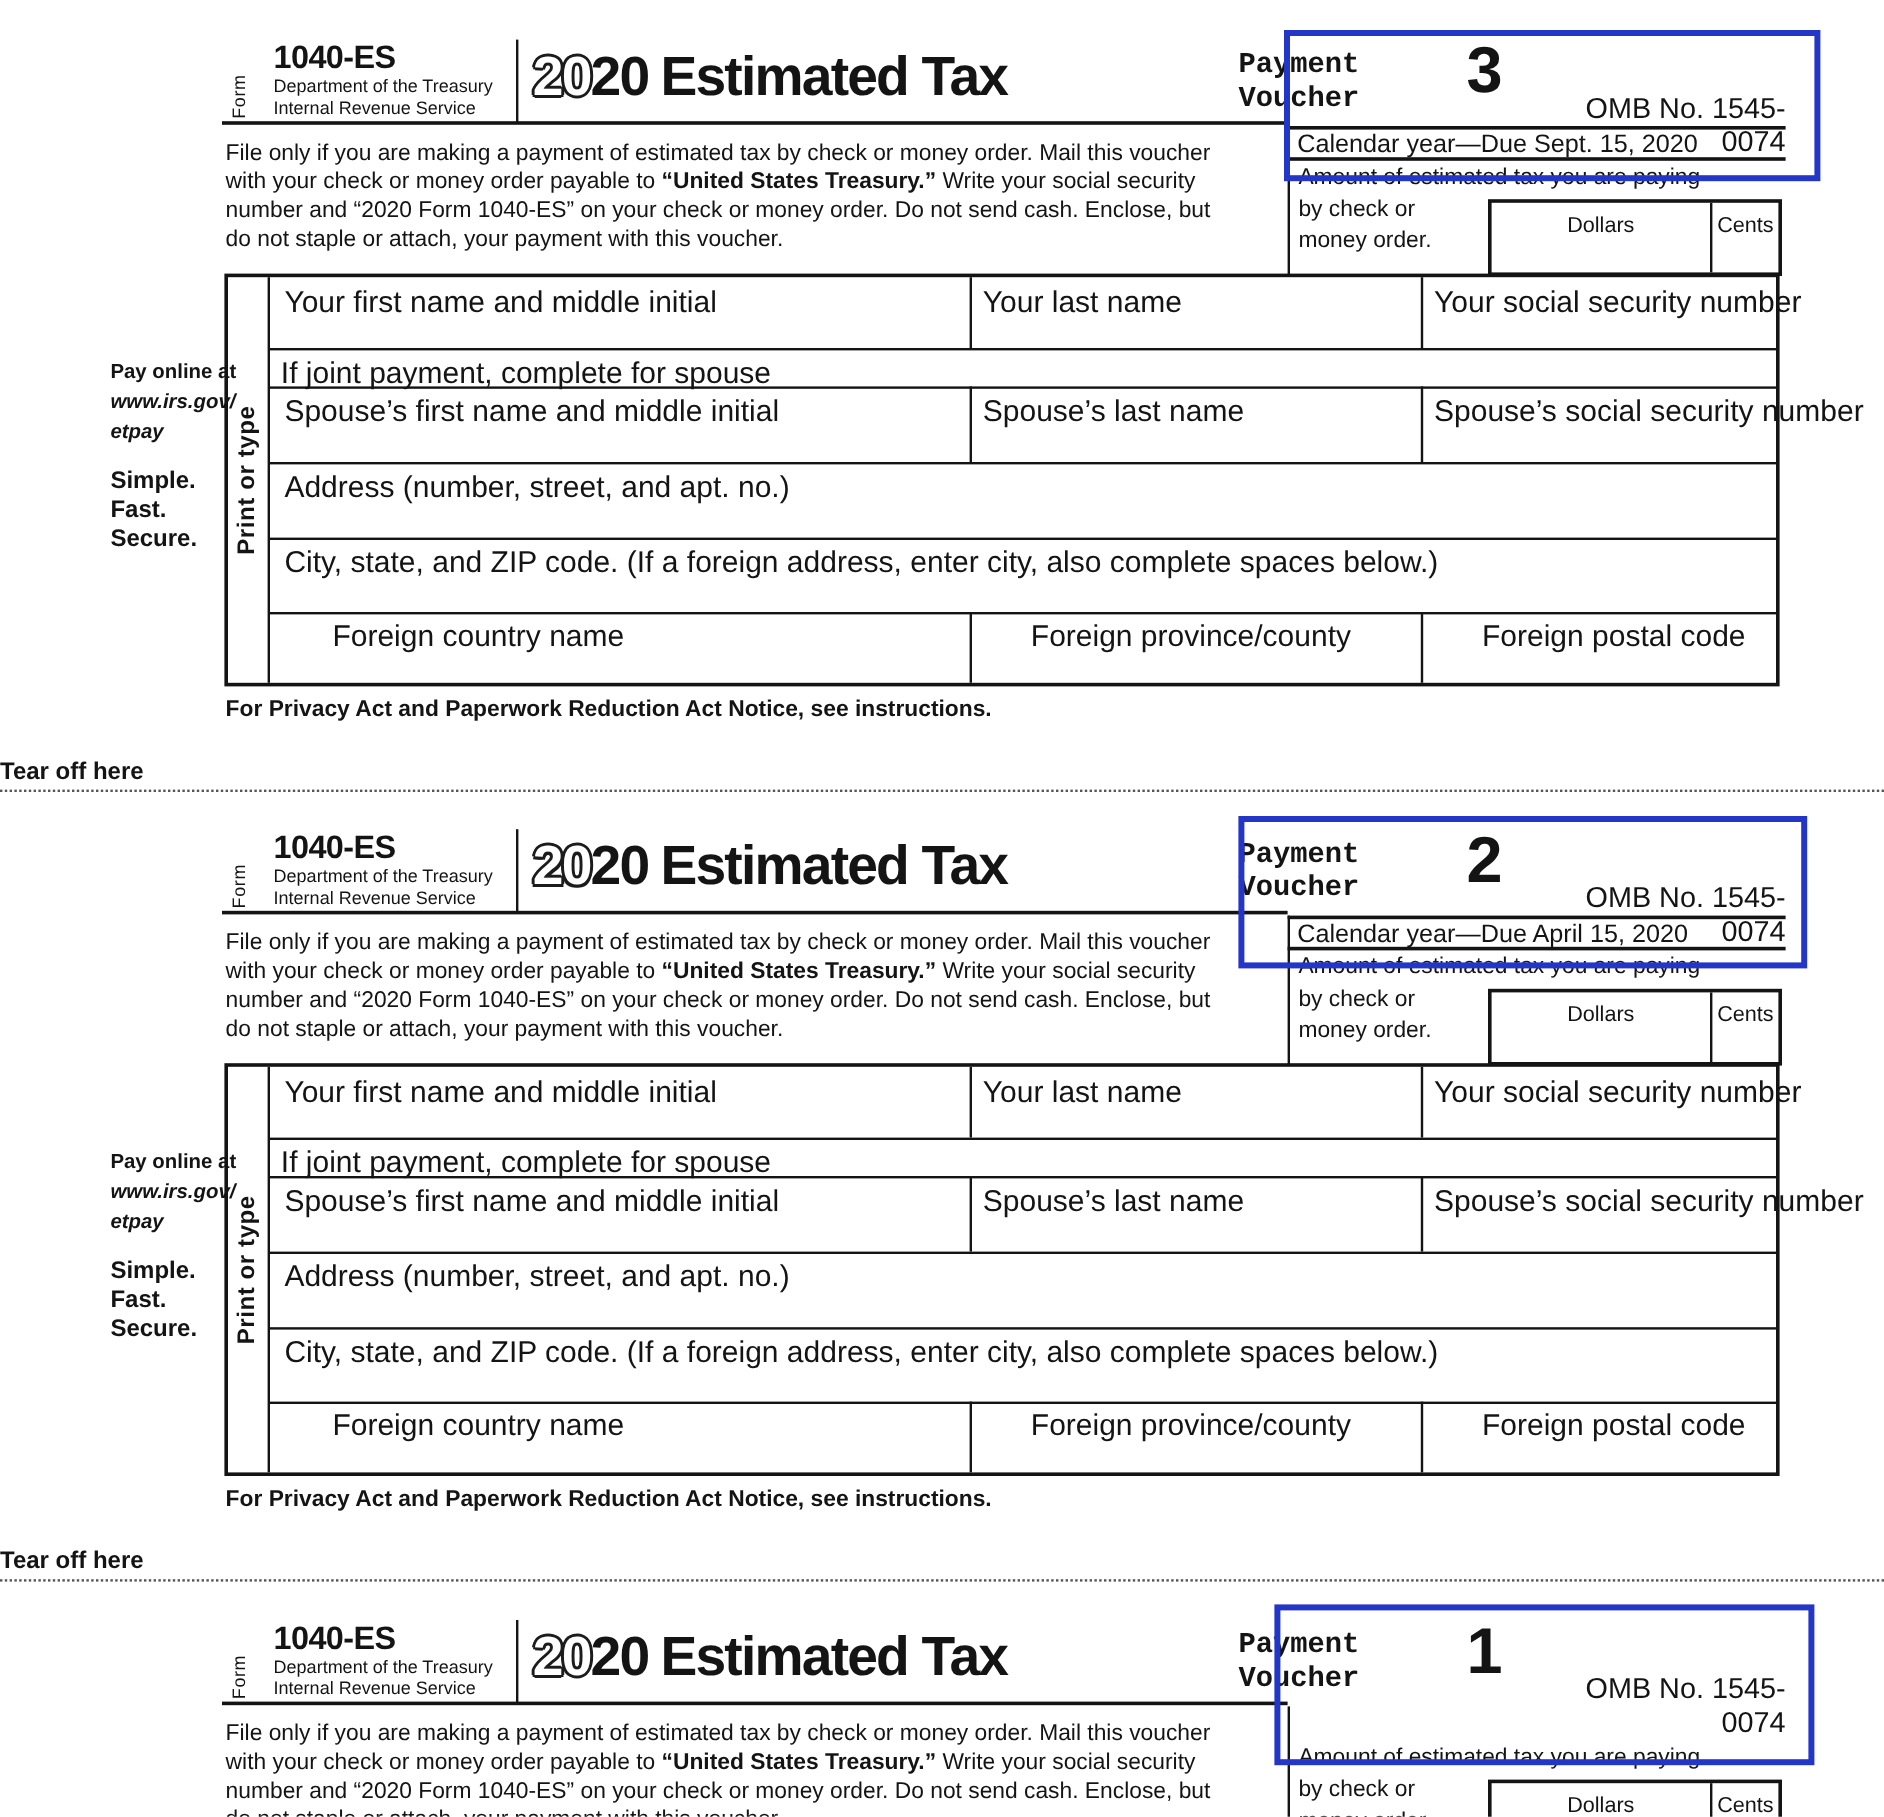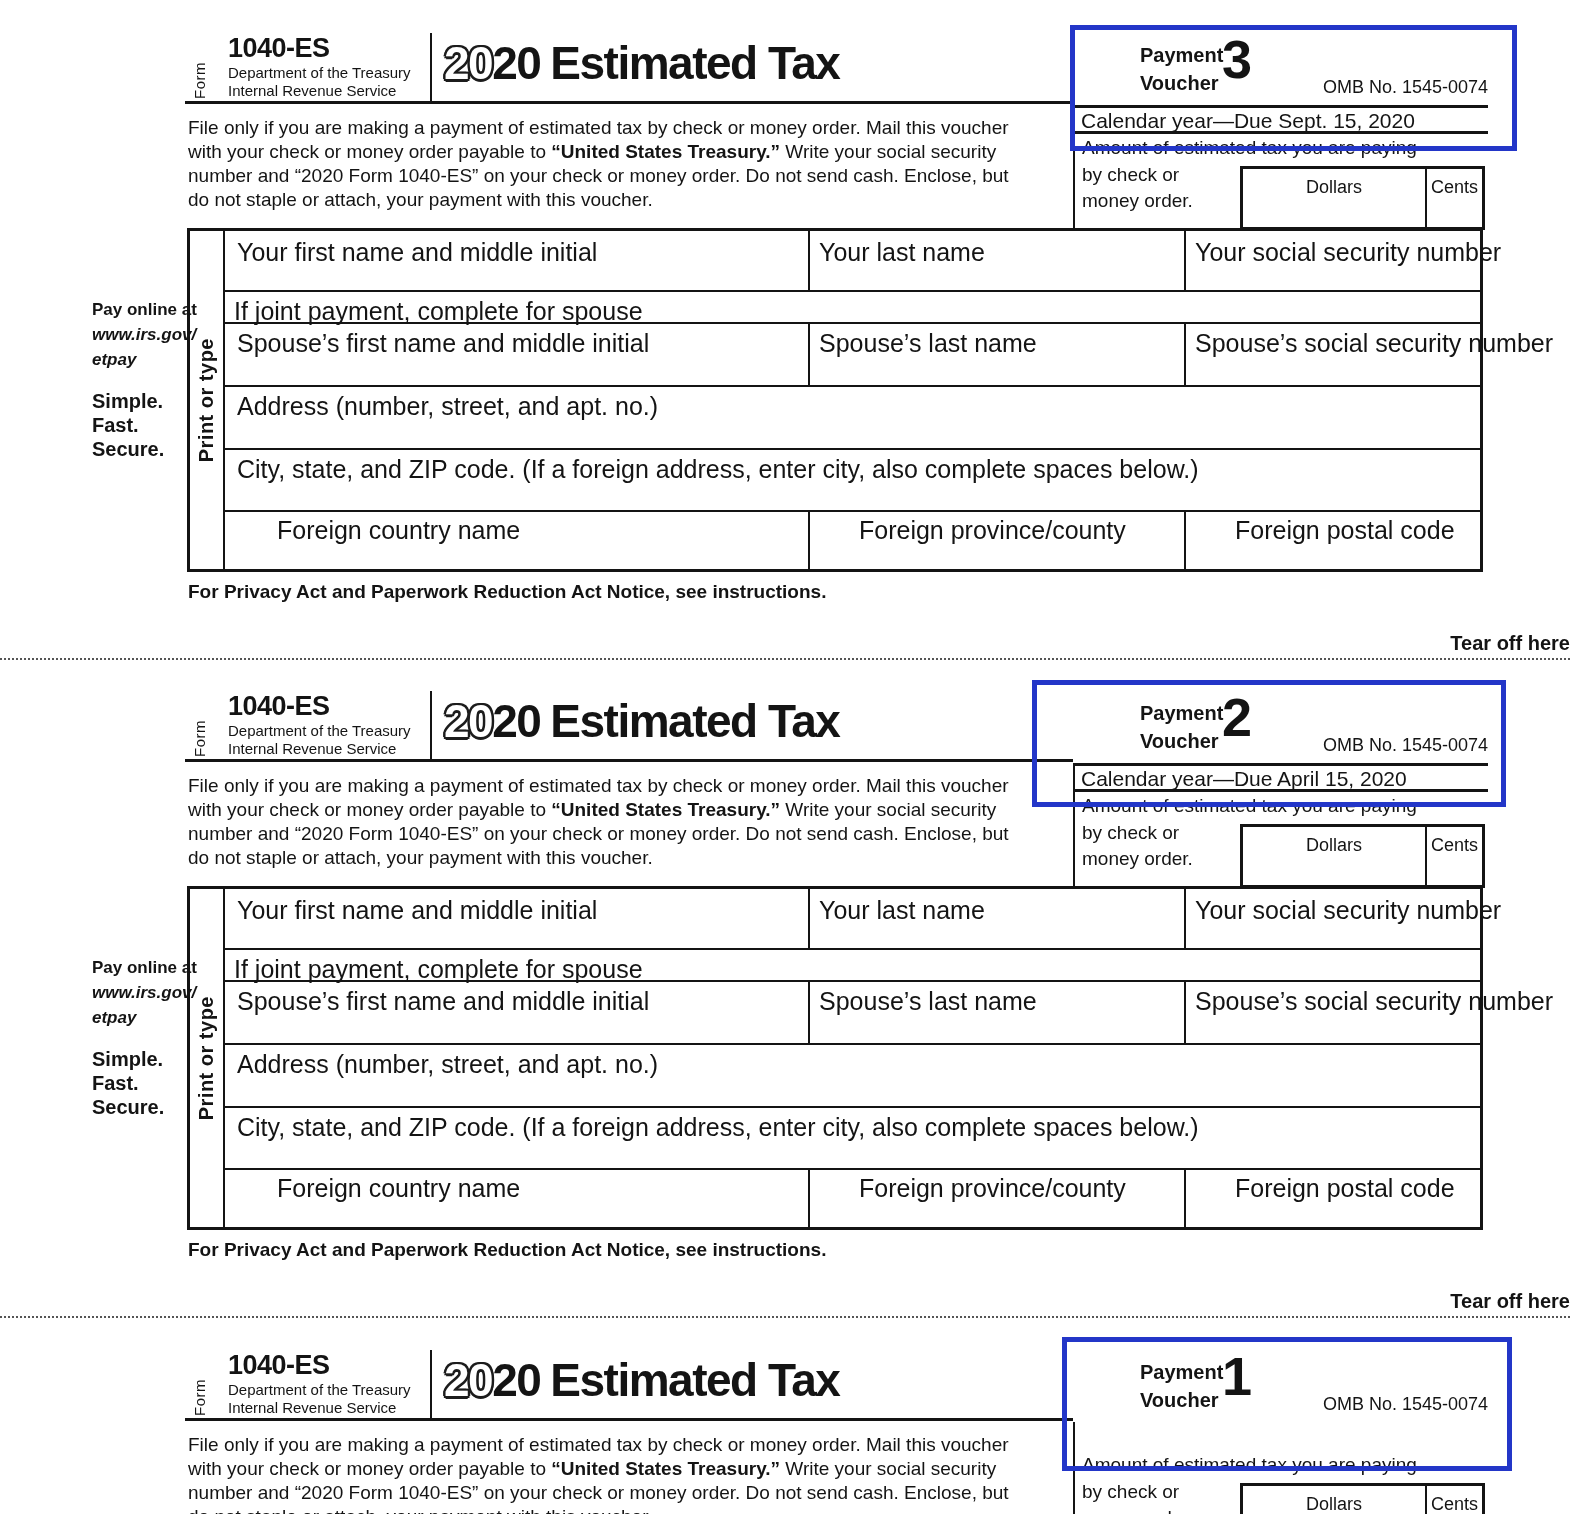--- a/index.html
+++ b/index.html
@@ -32,23 +32,23 @@
                 -1.8px -1.8px #1c1c1c, 1.8px -1.8px #1c1c1c, -1.8px 1.8px #1c1c1c, 1.8px 1.8px #1c1c1c;
   }
   .title-rest { margin-left:10px; }
   .hdr-rule { position:absolute; left:185px; top:101px; width:888px; height:3px; background:#141414; }
 
   
   .instructions { position:absolute; left:188px; top:116px; width:832px; font-size:19px; line-height:24px; }
   .instr-bold { font-weight:bold; }
 
   
-  .pay-label { position:absolute; left:1140px; top:41px; font-size:20px; font-weight:bold; line-height:28px; }
+  .pay-label { position:absolute; left:1032px; top:41px; font-size:24px; font-weight:bold; line-height:28px;font-family:Liberation Mono, monospace; }
   .v-num { position:absolute; left:1222px; top:28px; font-size:54px; font-weight:bold; }
-  .omb { position:absolute; left:1268px; top:77px; width:220px; text-align:right; font-size:18px; }
+  .omb { position:absolute; left:1268px; top:77px; width:220px; text-align:right; font-size:24px; }
   .cal-row {
     position:absolute; left:1073px; top:105px; width:415px; height:29px;
     border-top:3px solid #141414; border-bottom:3px solid #141414;
     font-size:21px; font-weight:normal; line-height:25px; padding-left:8px; white-space:nowrap;
   }
   .amt-left-border { position:absolute; left:1073px; top:105px; width:2px; height:125px; background:#141414; }
   .amt1 { position:absolute; left:1082px; top:137px; font-size:19px; white-space:nowrap; }
   .amt2 { position:absolute; left:1082px; top:164px; font-size:19px; }
   .amt3 { position:absolute; left:1082px; top:190px; font-size:19px; }
   .dollars-box { position:absolute; left:1240px; top:166px; width:245px; height:64px; border:3px solid #141414; }
@@ -72,21 +72,21 @@
   .vline { position:absolute; width:2px; background:#141414; }
   .va1 { left:618px; top:0; height:59px; }  .va2 { left:994px; top:0; height:59px; }
   .vb1 { left:618px; top:91px; height:63px; } .vb2 { left:994px; top:91px; height:63px; }
   .vc1 { left:618px; top:279px; height:59px; } .vc2 { left:994px; top:279px; height:59px; }
   .cell-lb { position:absolute; font-size:25px; white-space:nowrap; }
   .r1 { top:7px; } .r2 { top:66px; } .r3 { top:98px; } .r4 { top:161px; } .r5 { top:224px; } .r6 { top:285px;margin-left:40px; }
   .c1 { left:47px; } .c2 { left:629px; } .c3 { left:1005px; }
   .c1j { left:44px; }
 
   .privacy { position:absolute; left:188px; top:581px; font-size:19px; font-weight:bold; }
-  .tear { position:absolute; left:0; width:1570px; text-align:right; top:632px; font-size:20px; font-weight:bold; }
+  .tear { position:absolute; left:0; width:1570px; text-align:left; top:632px; font-size:20px; font-weight:bold; }
   .dashes { position:absolute; left:0; top:658px; width:1570px; height:0; border-top:2px dotted #555; }
 
   
   .blue-box { position:absolute; border:5px solid #2336c8; z-index:5; }
   .vi0 .blue-box { left:1070px; top:25px; width:447px; height:126px; }
   .vi1 .blue-box { left:1032px; top:22px; width:474px; height:127px; }
   .vi2 .blue-box { left:1062px; top:20px; width:450px; height:134px; }
 </style>
 </head>
 <body>

